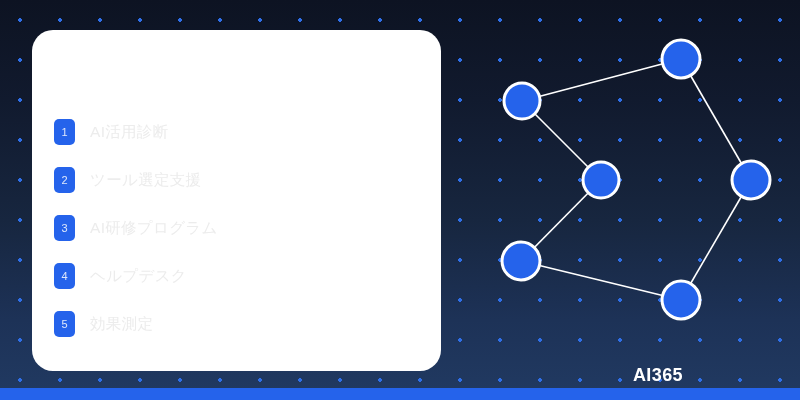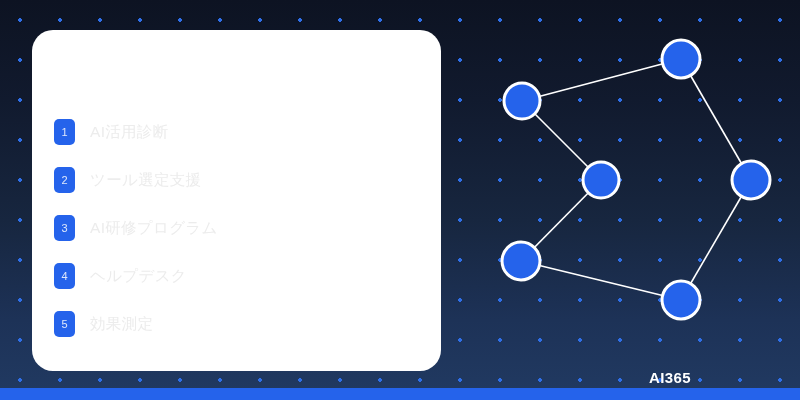--- a/index.html
+++ b/index.html
@@ -65,23 +65,23 @@
   .step-label {
     margin-left:15px;
     font-size:15.5px;
     color:#ececec;
     letter-spacing:0.3px;
     white-space:nowrap;
   }
   
   #brand-logo {
     position:absolute;
-    right:109px; bottom:14px;
+    right:117px; bottom:14px;
     color:#ffffff;
-    font-size:15px;
+    font-size:18px;
     font-weight:bold;
     letter-spacing:0.4px;
     z-index:4;
   }
   
   #bottom-bar {
     position:absolute;
     left:0; bottom:0;
     width:800px; height:12px;
     background:#2563eb;

